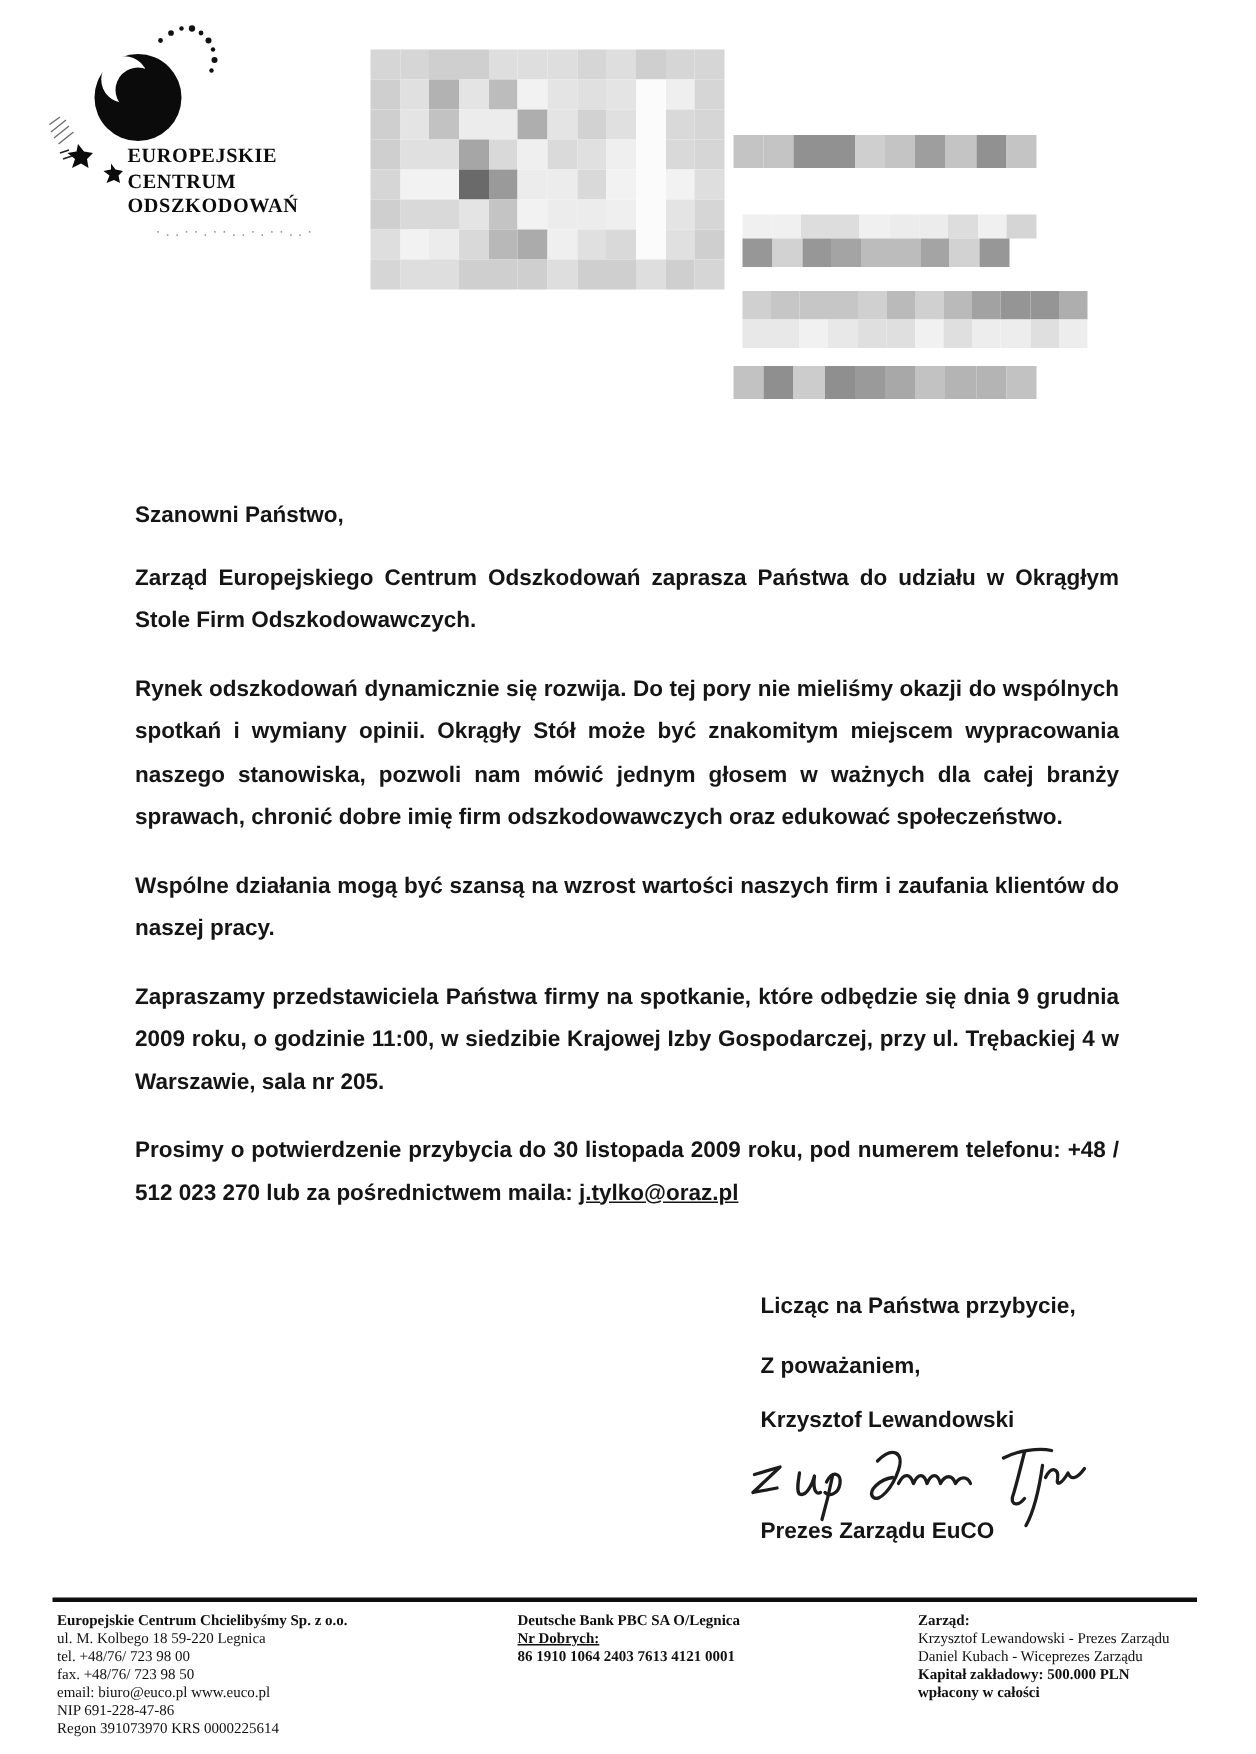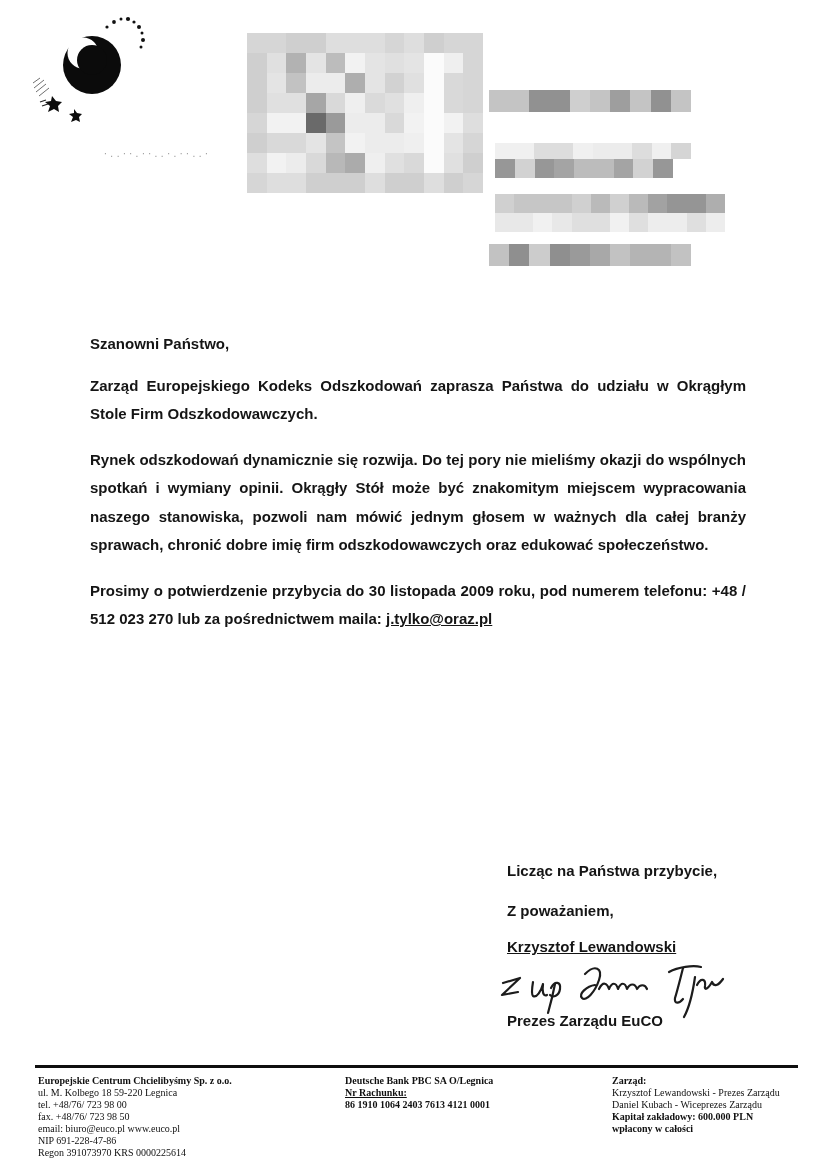--- a/index.html
+++ b/index.html
@@ -69,20 +69,25 @@
         <line x1="3" y1="73" x2="10" y2="68"></line>
       </g>
 
       <path d="M22 86 l4 5 l6 1 l-4 4 l1 6 l-5 -3 l-6 3 l2 -6 l-5 -4 l6 -1 z" fill="#0b0b0b"></path>
       <path d="M44 99 l3 4 l5 1 l-3 3 l1 5 l-4 -2 l-5 2 l2 -5 l-4 -3 l5 -1 z" fill="#0b0b0b"></path>
       <g stroke="#222" stroke-width="1.2">
         <line x1="10" y1="92" x2="16" y2="90"></line>
         <line x1="12" y1="96" x2="18" y2="94"></line>
       </g>
     </svg>
+    <div class="logo-text">
+      <div>EUROPEJSKIE</div>
+      <div>CENTRUM</div>
+      <div>ODSZKODOWAŃ</div>
+    </div>
     <div class="logo-squiggle">·..··.··..·.··..·</div>
   </div>
 
   <div class="pixels" style="left: 247px; top: 33px; width: 236px; height: 160px; grid-template-columns: repeat(12, 1fr); grid-template-rows: repeat(8, 1fr);">
       <div style="background: rgb(214, 214, 214);"></div>
       <div style="background: rgb(214, 214, 214);"></div>
       <div style="background: rgb(207, 207, 207);"></div>
       <div style="background: rgb(207, 207, 207);"></div>
       <div style="background: rgb(222, 222, 222);"></div>
       <div style="background: rgb(222, 222, 222);"></div>
@@ -254,28 +259,30 @@
       <div style="background: rgb(154, 154, 154);"></div>
       <div style="background: rgb(168, 168, 168);"></div>
       <div style="background: rgb(194, 194, 194);"></div>
       <div style="background: rgb(180, 180, 180);"></div>
       <div style="background: rgb(180, 180, 180);"></div>
       <div style="background: rgb(194, 194, 194);"></div>
     </div>
 
   <div class="body-text">
     <p class="salutation">Szanowni Państwo,</p>
-    <p>Zarząd Europejskiego Kodeks Odszkodowań zaprasza Państwa do udziału w Okrągłym Stole Firm Odszkodowawczych.</p>
+    <p>Zarząd Europejskiego Centrum Odszkodowań zaprasza Państwa do udziału w Okrągłym Stole Firm Odszkodowawczych.</p>
     <p>Rynek odszkodowań dynamicznie się rozwija. Do tej pory nie mieliśmy okazji do wspólnych spotkań i wymiany opinii. Okrągły Stół może być znakomitym miejscem wypracowania naszego stanowiska, pozwoli nam mówić jednym głosem w ważnych dla całej branży sprawach, chronić dobre imię firm odszkodowawczych oraz edukować społeczeństwo.</p>
+    <p>Wspólne działania mogą być szansą na wzrost wartości naszych firm i zaufania klientów do naszej pracy.</p>
+    <p>Zapraszamy przedstawiciela Państwa firmy na spotkanie, które odbędzie się dnia 9 grudnia 2009 roku, o godzinie 11:00, w siedzibie Krajowej Izby Gospodarczej, przy ul. Trębackiej 4 w Warszawie, sala nr 205.</p>
     <p><span>Prosimy o potwierdzenie przybycia do 30 listopada 2009 roku, pod numerem telefonu: +48 / 512 023 270 lub za pośrednictwem maila: </span><a class="email" href="#">j.tylko@oraz.pl</a></p>
   </div>
 
   <div class="closing-line" style="top:862px;">Licząc na Państwa przybycie,</div>
   <div class="closing-line" style="top:902px;">Z poważaniem,</div>
-  <div class="closing-line" style="top:938px;text-decoration:underline;">Krzysztof Lewandowski</div>
+  <div class="closing-line" style="top:938px;">Krzysztof Lewandowski</div>
 
   <svg class="signature-svg" width="240" height="62" viewBox="0 0 240 62" aria-label="z up. Joanna Tylko (handwritten)">
     <g fill="none" stroke="#1c1c1c" stroke-width="2.2" stroke-linecap="round" stroke-linejoin="round">
 
       <path d="M6 25 L23 20 L5 37 L21 34"></path>
 
       <path d="M36 24 C35 30 34 36 36 38 C40 40 44 33 46 26 C45 33 46 39 50 37"></path>
       <path d="M58 26 C56 36 53 48 51 55"></path>
       <path d="M54 30 C58 22 64 24 63 31 C62 38 56 40 53 37"></path>
 
@@ -298,25 +305,25 @@
     <div>ul. M. Kolbego 18    59-220 Legnica</div>
     <div>tel. +48/76/ 723 98 00</div>
     <div>fax. +48/76/ 723 98 50</div>
     <div>email: biuro@euco.pl    www.euco.pl</div>
     <div>NIP 691-228-47-86</div>
     <div>Regon 391073970   KRS 0000225614</div>
   </div>
 
   <div class="footer-col fc-mid">
     <div class="fb">Deutsche Bank PBC SA O/Legnica</div>
-    <div class="fb fu">Nr Rachunku:</div>
+    <div class="fb fu">Nr Dobrych:</div>
     <div class="fb">86 1910 1064 2403 7613 4121 0001</div>
   </div>
 
   <div class="footer-col fc-right">
     <div class="fb">Zarząd:</div>
     <div>Krzysztof Lewandowski - Prezes Zarządu</div>
     <div>Daniel Kubach - Wiceprezes Zarządu</div>
-    <div class="fb">Kapitał zakładowy: 600.000 PLN</div>
+    <div class="fb">Kapitał zakładowy: 500.000 PLN</div>
     <div class="fb">wpłacony w całości</div>
   </div>
 
 </div>
 
 </body></html>

